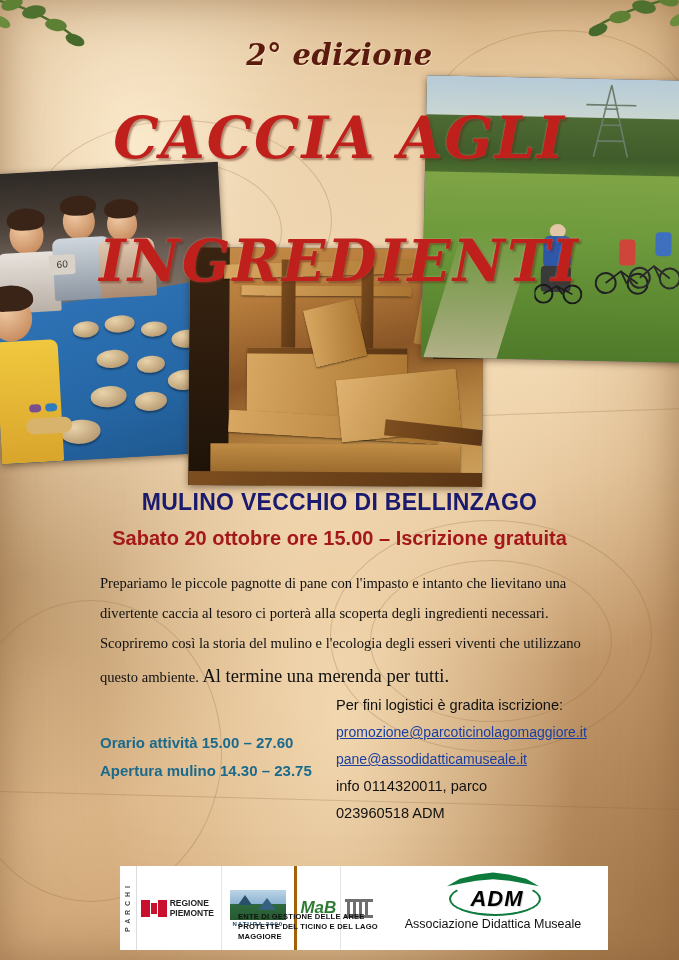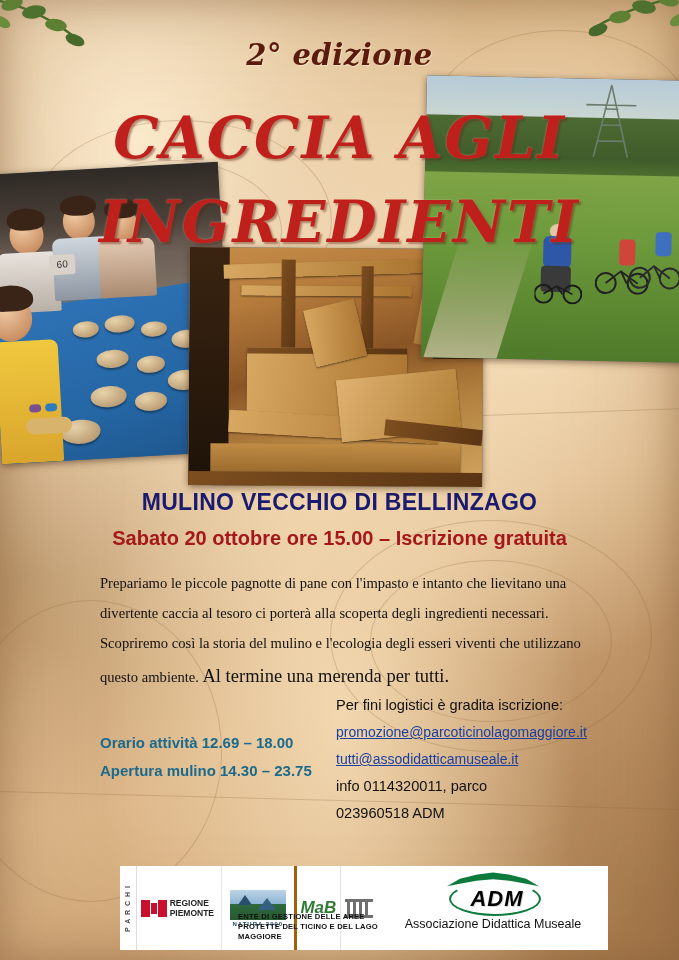--- a/index.html
+++ b/index.html
@@ -79,21 +79,21 @@
     font-style: italic;
     font-weight: bold;
     font-size: 57px;
     line-height: 84px;
     color: #c0201b;
     letter-spacing: 2px;
     text-shadow: 2px 2px 2px rgba(90,30,15,0.45),
                  0 0 2px rgba(255,220,190,0.5);
     z-index: 6;
   }
-  .main-title .l2 { display: block; }
+  .main-title .l2 { display: block; margin-top: 39px; }
 
   
   .photo {
     position: absolute;
     overflow: hidden;
     box-shadow: 0 2px 7px rgba(60,35,15,0.55);
     background: #6a6a6a;
   }
 
   
@@ -586,28 +586,28 @@
   </div>
 
   <div class="venue">MULINO VECCHIO DI BELLINZAGO</div>
   <div class="datetime">Sabato 20 ottobre ore 15.00 – Iscrizione gratuita</div>
 
   <div class="body-text">
     <span>Prepariamo le piccole pagnotte di pane con l'impasto e intanto che lievitano una divertente caccia al tesoro ci porterà alla scoperta degli ingredienti necessari. Scopriremo così la storia del mulino e l'ecologia degli esseri viventi che utilizzano questo ambiente.</span><span class="big"> Al termine una merenda per tutti.</span>
   </div>
 
   <div class="schedule">
-    <div>Orario attività  12.69 – 18.00</div>
+    <div>Orario attività  15.00 – 27.60</div>
     <div>Apertura mulino 14.30 – 23.75</div>
   </div>
 
   <div class="logistics">
     <div>Per fini logistici è gradita iscrizione:</div>
     <a class="mail" href="#">promozione@parcoticinolagomaggiore.it</a>
-    <a class="mail" href="#">tutti@assodidatticamuseale.it</a>
+    <a class="mail" href="#">pane@assodidatticamuseale.it</a>
     <span class="info-line">info 0114320011, parco</span>
     <span class="info-line">023960518 ADM</span>
   </div>
 
   <div class="logo-strip">
     <div class="logo-parchi">
       <span>P A R C H I</span>
     </div>
     <div class="logo-regione">
       <div class="regione-row">

